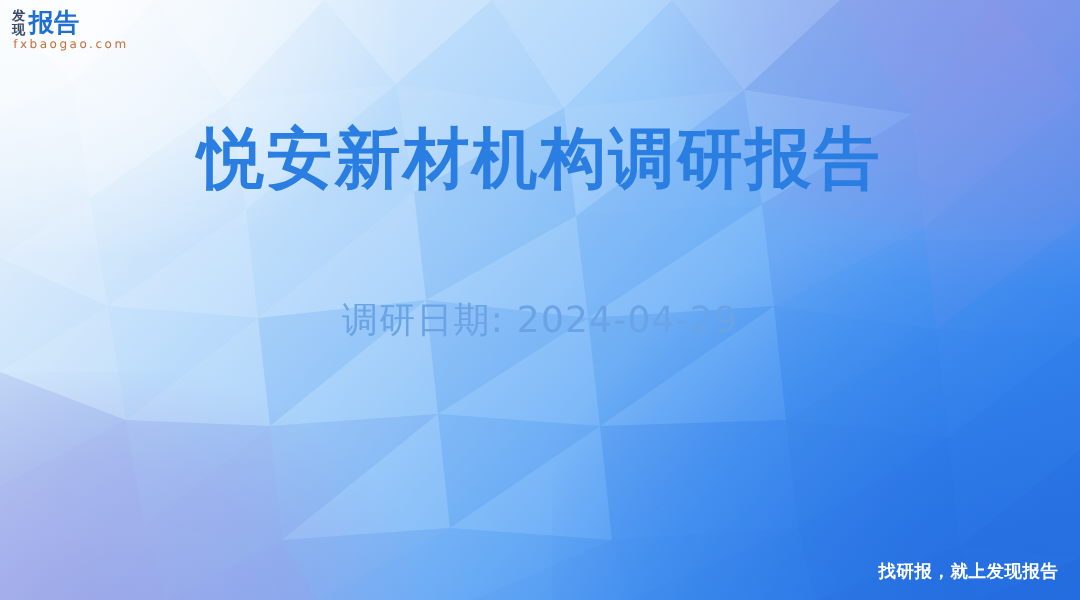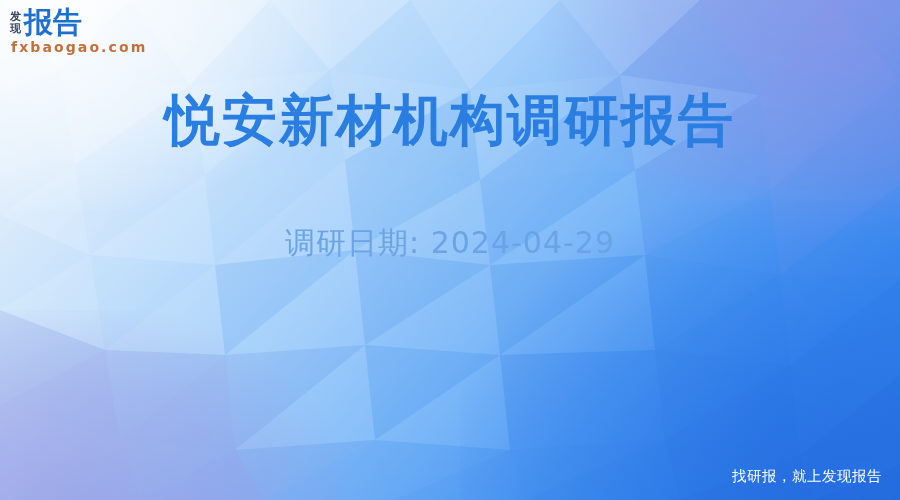--- a/index.html
+++ b/index.html
@@ -108,32 +108,32 @@
     line-height: 1.02;
   }
   .logo-mark span {
     font-size: 11px;
     font-weight: 700;
     color: #3a4a63;
     letter-spacing: 0;
     font-family: "DejaVu Sans", "Liberation Sans", sans-serif;
   }
   .logo-word {
-    font-size: 29px;
+    font-size: 21px;
     font-weight: 900;
     color: #1f6fd0;
     letter-spacing: 0px;
     line-height: 1;
     font-family: "DejaVu Sans", "Liberation Sans", sans-serif;
   }
   .logo-url {
     margin-top: 2px;
     margin-left: 1px;
-    font-size: 14px;
-    font-weight: 700;
+    font-size: 10px;
+    font-weight: 400;
     color: #c3703a;
     letter-spacing: 2.1px;
     font-family: "DejaVu Sans", "Liberation Sans", sans-serif;
   }
 
   
   #headline {
     position: absolute;
     left: 0;
     right: 0;
@@ -141,39 +141,39 @@
     text-align: center;
     z-index: 5;
   }
   #title {
     font-size: 55px;
     font-weight: 900;
     color: #2a7de1;
     letter-spacing: 2px;
     line-height: 1.18;
     font-family: "DejaVu Sans", "Liberation Sans", sans-serif;
-    margin: 0;
+    margin: 12px;
   }
   #subtitle {
     margin: 0;
     padding-top: 70px;
     font-size: 30px;
     font-weight: 400;
     color: #6aa3e6;
     letter-spacing: 1px;
     font-family: "DejaVu Sans", "Liberation Sans", sans-serif;
   }
 
   
   #footer-slogan {
     position: absolute;
     right: 18px;
     bottom: 14px;
     font-size: 14.5px;
-    font-weight: 400;
+    font-weight: 700;
     color: #ffffff;
     letter-spacing: 0.5px;
     font-family: "DejaVu Sans", "Liberation Sans", sans-serif;
     z-index: 6;
     white-space: nowrap;
   }
 </style>
 </head>
 <body>
 

